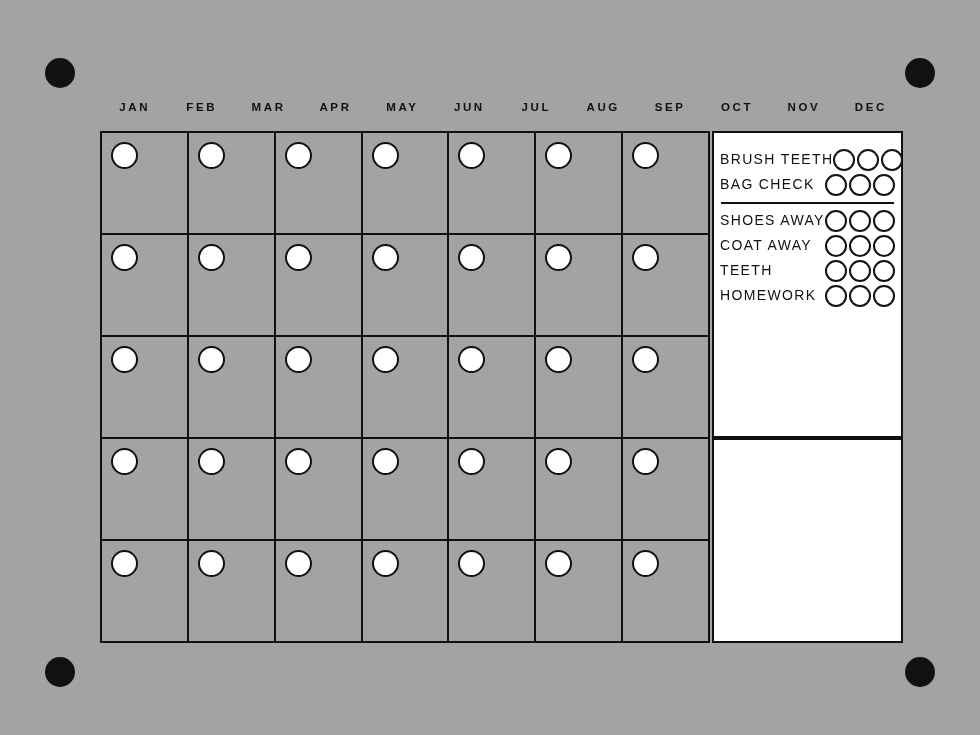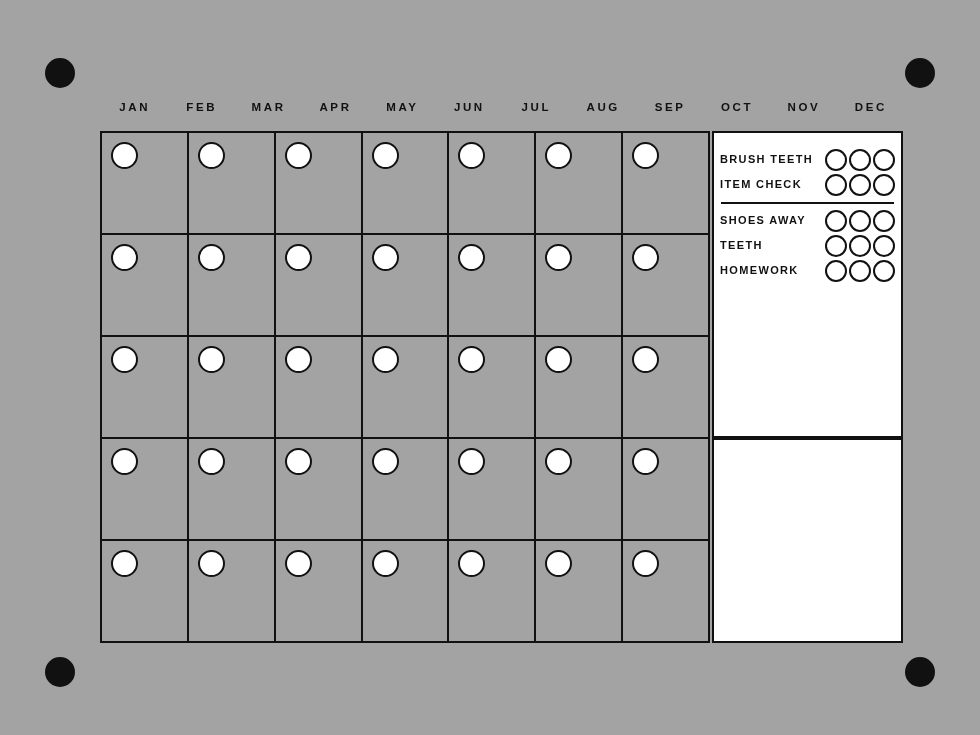--- a/index.html
+++ b/index.html
@@ -117,22 +117,22 @@
   }
   .checklist-row {
     display: flex;
     align-items: center;
     height: 25px;
     padding: 0 6px 0 6px;
     box-sizing: border-box;
   }
   .checklist-label {
     flex: 1 1 auto;
-    font-size: 11px;
-    font-weight: bold;
+    font-size: 14px;
+    font-weight: normal;
     letter-spacing: 1.35px;
     color: #111111;
     white-space: nowrap;
     line-height: 25px;
   }
   .checklist-circles {
     flex: 0 0 auto;
     display: flex;
     gap: 2px;
   }
@@ -304,39 +304,47 @@
       <div class="checklist-group">
         <div class="checklist-row">
           <div class="checklist-label">BRUSH TEETH</div>
           <div class="checklist-circles">
             <div class="chk-circle"></div>
             <div class="chk-circle"></div>
             <div class="chk-circle"></div>
           </div>
         </div>
         <div class="checklist-row">
-          <div class="checklist-label">ITEM CHECK</div>
+          <div class="checklist-label">BAG CHECK</div>
           <div class="checklist-circles">
             <div class="chk-circle"></div>
             <div class="chk-circle"></div>
             <div class="chk-circle"></div>
           </div>
         </div>
       </div>
       <div class="group-divider"></div>
       <div class="checklist-group">
         <div class="checklist-row">
           <div class="checklist-label">SHOES AWAY</div>
           <div class="checklist-circles">
             <div class="chk-circle"></div>
             <div class="chk-circle"></div>
             <div class="chk-circle"></div>
           </div>
         </div>
         <div class="checklist-row">
+          <div class="checklist-label">COAT AWAY</div>
+          <div class="checklist-circles">
+            <div class="chk-circle"></div>
+            <div class="chk-circle"></div>
+            <div class="chk-circle"></div>
+          </div>
+        </div>
+        <div class="checklist-row">
           <div class="checklist-label">TEETH</div>
           <div class="checklist-circles">
             <div class="chk-circle"></div>
             <div class="chk-circle"></div>
             <div class="chk-circle"></div>
           </div>
         </div>
         <div class="checklist-row">
           <div class="checklist-label">HOMEWORK</div>
           <div class="checklist-circles">

